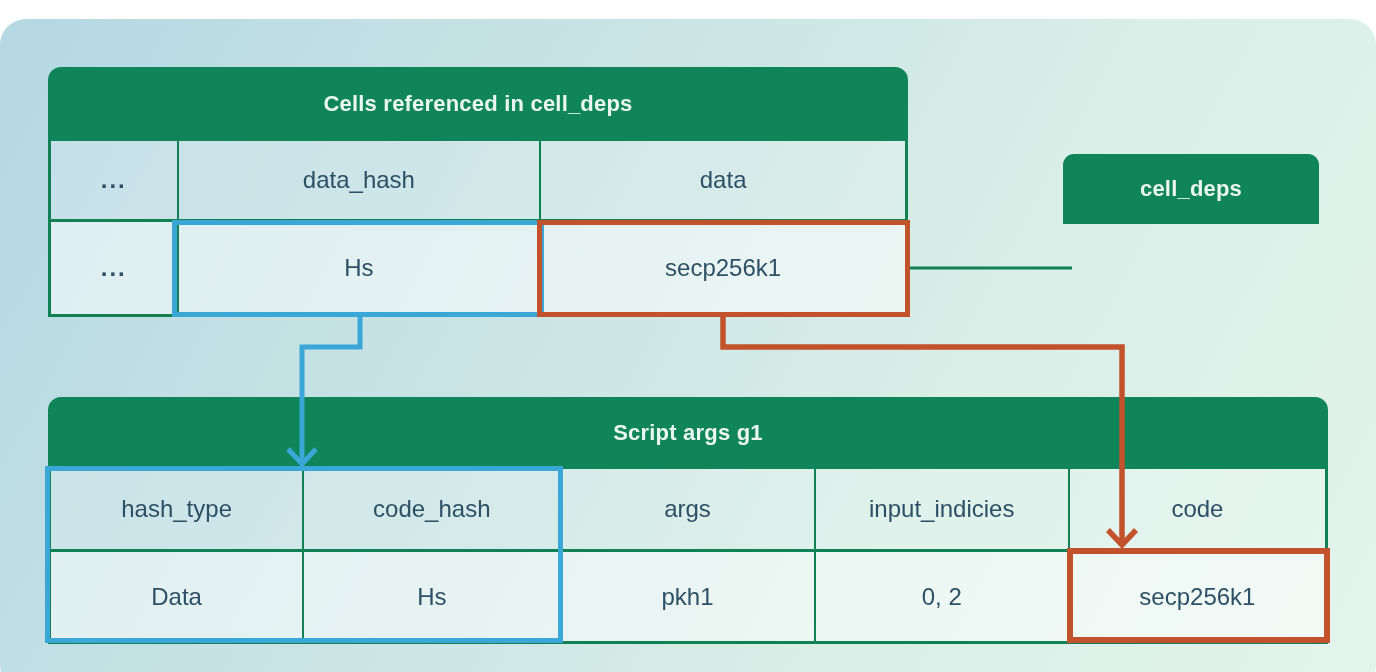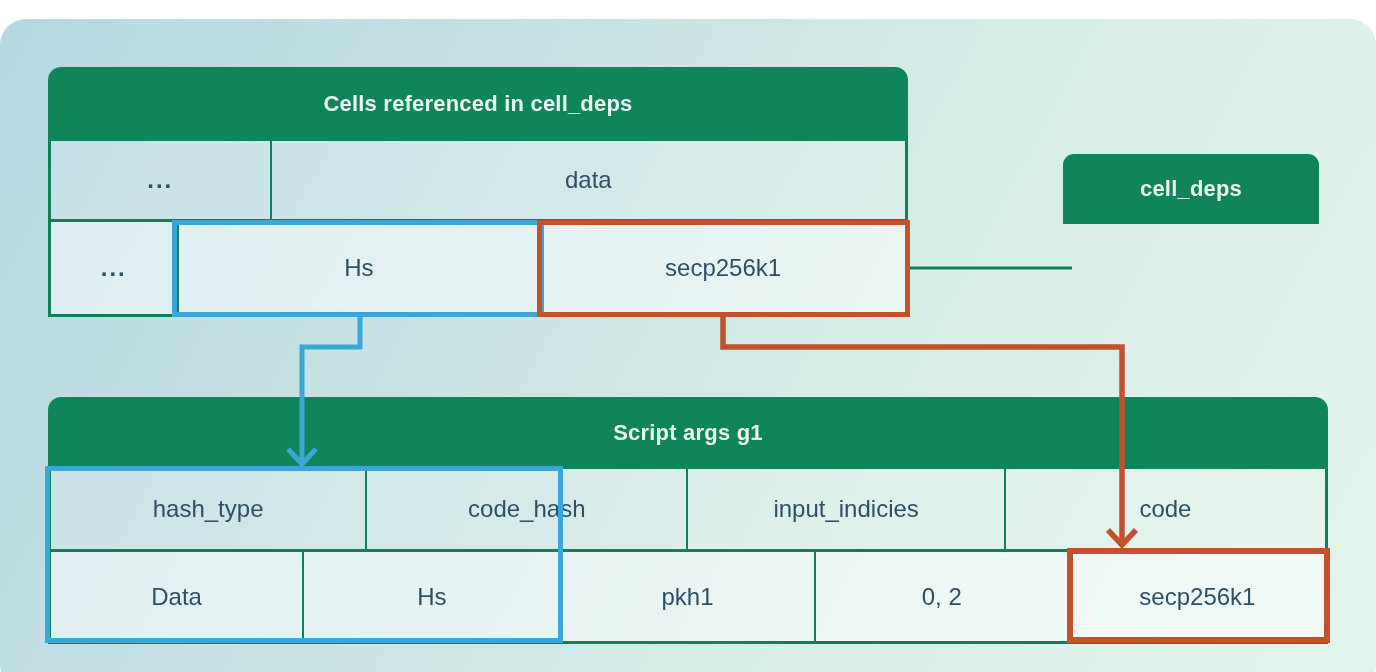--- a/index.html
+++ b/index.html
@@ -38,40 +38,42 @@
 </head>
 <body>
 
 <div class="canvas">
 
   <div class="tbl" style="left:48px;top:48px;width:860px;">
     <div class="tbl-header" style="height:74px;">Cells referenced in cell_deps</div>
     <div class="tbl-body">
       <div class="row label-row" style="height:81px;">
         <div class="cell dots" style="flex:127;">...</div>
+        <div class="cell" style="flex:365;">data_hash</div>
         <div class="cell" style="flex:368;">data</div>
       </div>
       <div class="row data-row" style="height:92px;">
         <div class="cell dots" style="flex:127;">...</div>
         <div class="cell" style="flex:365;">Hs</div>
         <div class="cell" style="flex:368;">secp256k1</div>
       </div>
     </div>
   </div>
 
   <div class="tbl" style="left:1063px;top:135px;width:256px;">
     <div class="tbl-header" style="height:70px;border-radius:11px 11px 0 0;">cell_deps</div>
   </div>
 
   <div class="tbl" style="left:48px;top:378px;width:1280px;">
     <div class="tbl-header" style="height:72px;">Script args g1</div>
     <div class="tbl-body">
       <div class="row label-row" style="height:83px;">
         <div class="cell" style="flex:254;">hash_type</div>
         <div class="cell" style="flex:258;">code_hash</div>
+        <div class="cell" style="flex:255;">args</div>
         <div class="cell" style="flex:255;">input_indicies</div>
         <div class="cell" style="flex:258;">code</div>
       </div>
       <div class="row data-row" style="height:89px;">
         <div class="cell" style="flex:254;">Data</div>
         <div class="cell" style="flex:258;">Hs</div>
         <div class="cell" style="flex:255;">pkh1</div>
         <div class="cell" style="flex:255;">0, 2</div>
         <div class="cell" style="flex:258;">secp256k1</div>
       </div>

